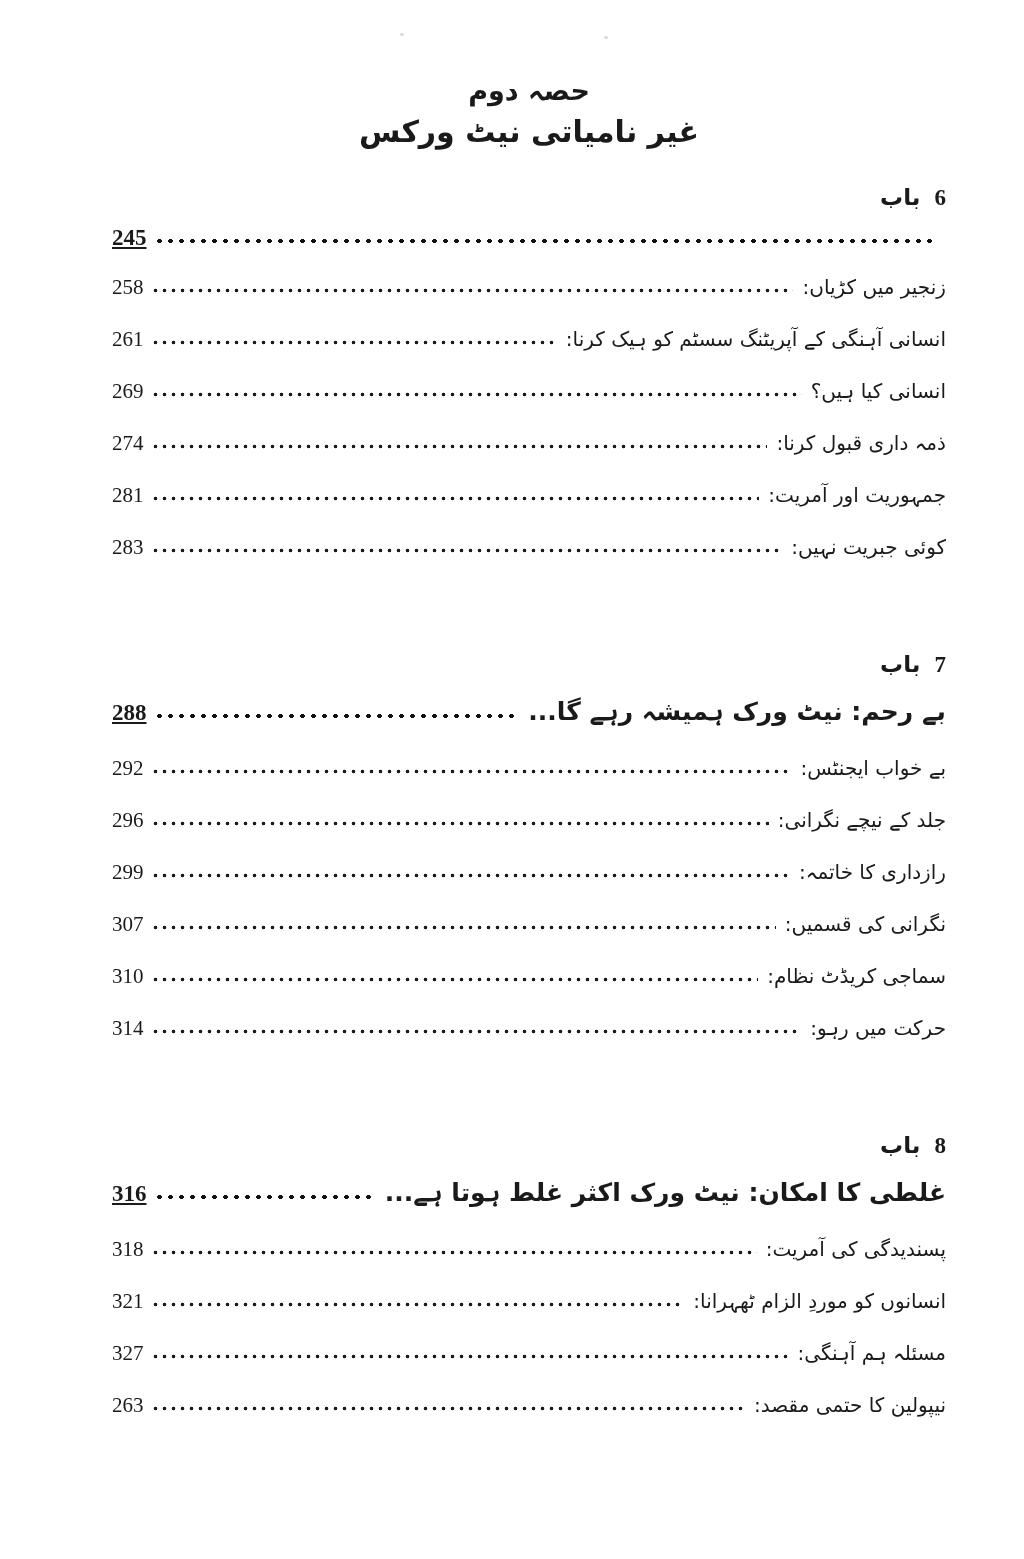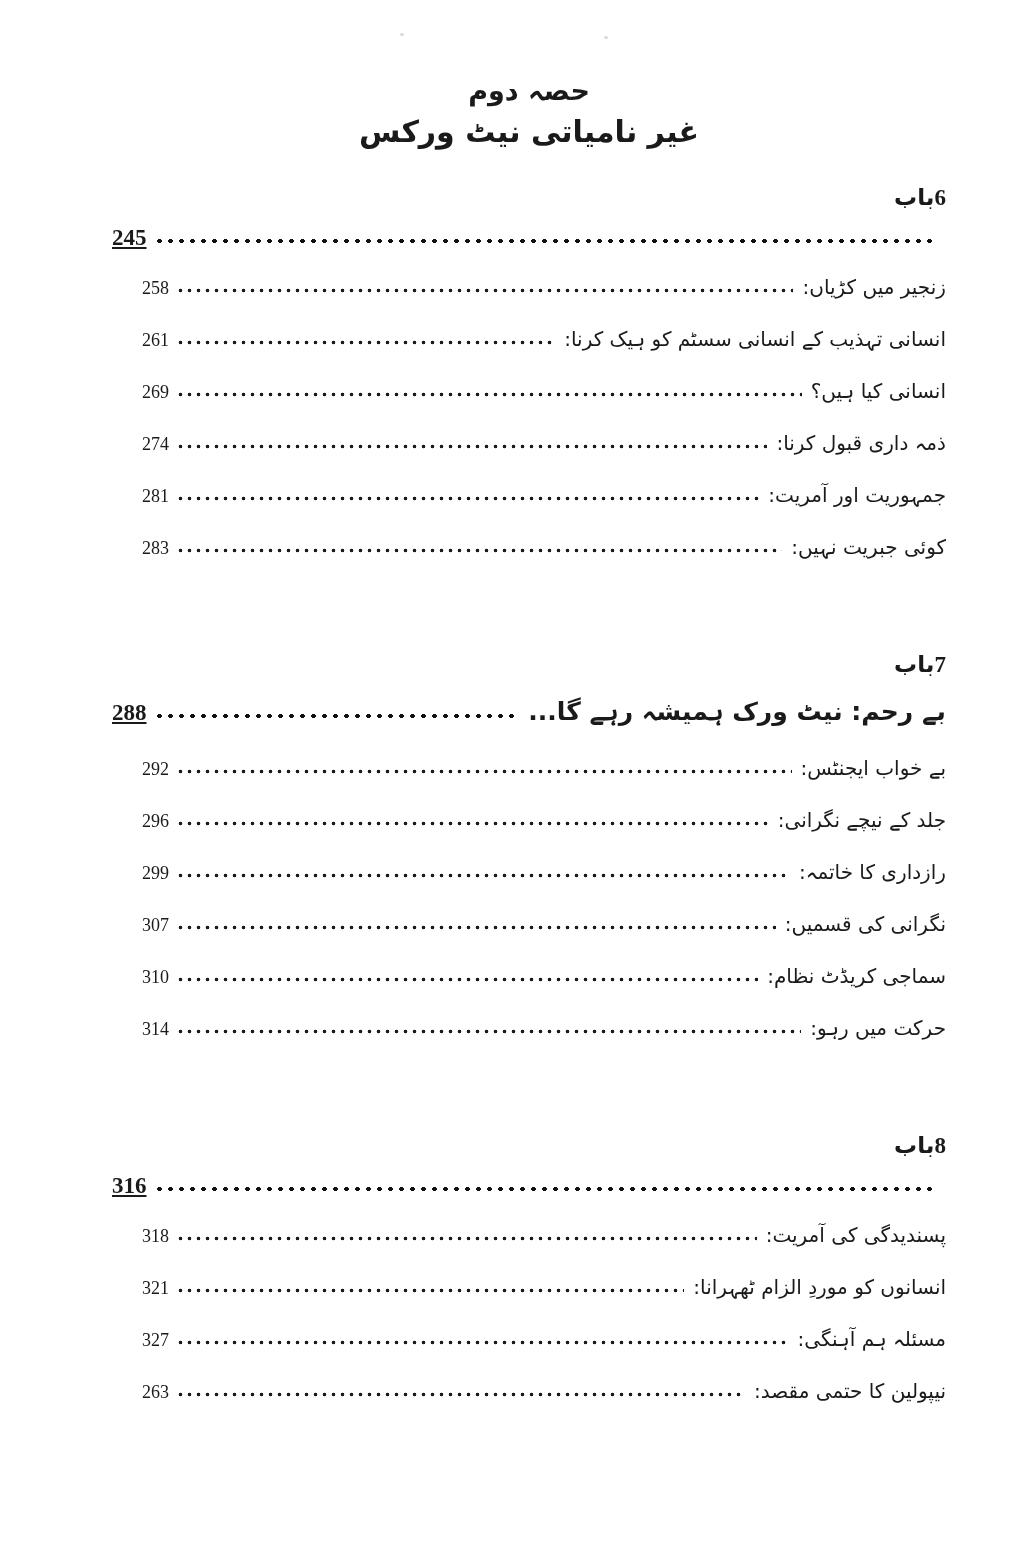--- a/index.html
+++ b/index.html
@@ -35,21 +35,21 @@
     line-height: 1.3; margin-top: 4px;
     direction: rtl;
   }
 
   .chapter { margin-top: 88px; }
   .chapter.first { margin-top: 33px; }
 
   .bab {
     display: flex; direction: ltr;
     justify-content: flex-end; align-items: baseline;
-    gap: 0;
+    gap: 14px;
   }
   .bab-word { font-size: 23px; font-weight: bold; }
   .bab-num {
     font-family: "Liberation Serif", "DejaVu Serif", serif;
     font-size: 23px; font-weight: bold;
   }
 
   .row {
     display: flex; direction: rtl;
     align-items: baseline;
@@ -74,21 +74,21 @@
   .chapter-row .t { font-size: 25px; font-weight: bold; line-height: 1.6; }
   .chapter-row .pg { font-size: 23px; font-weight: bold; text-decoration: underline; }
   .chapter-row .leader {
     height: 6px;
     background-image: radial-gradient(circle, #111 2.1px, transparent 2.5px);
     background-size: 11px 6px;
   }
 
   .entry { margin-top: 21px; }
   .entry .t { font-size: 20px; line-height: 1.55; }
-  .entry .pg { font-size: 18px; margin-left: 30px; }
+  .entry .pg { font-size: 21px; }
 </style>
 </head>
 <body>
 
 <div class="page">
   <div class="speck s1"></div>
   <div class="speck s2"></div>
 
   <div class="part-header">
     <div class="part-title">حصہ دوم</div>
@@ -103,21 +103,21 @@
     <div class="row chapter-row">
       <span class="leader"></span>
       <span class="pg">245</span>
     </div>
     <div class="row entry">
       <span class="t">زنجیر میں کڑیاں:</span>
       <span class="leader"></span>
       <span class="pg">258</span>
     </div>
     <div class="row entry">
-      <span class="t">انسانی تہذیب کے انسانی سسٹم کو ہیک کرنا:</span>
+      <span class="t">انسانی آہنگی کے آپریٹنگ سسٹم کو ہیک کرنا:</span>
       <span class="leader"></span>
       <span class="pg">261</span>
     </div>
     <div class="row entry">
       <span class="t">انسانی کیا ہیں؟</span>
       <span class="leader"></span>
       <span class="pg">269</span>
     </div>
     <div class="row entry">
       <span class="t">ذمہ داری قبول کرنا:</span>
@@ -177,20 +177,21 @@
       <span class="pg">314</span>
     </div>
   </section>
 
   <section class="chapter">
     <div class="bab">
       <span class="bab-word">باب</span>
       <span class="bab-num">8</span>
     </div>
     <div class="row chapter-row">
+      <span class="t">غلطی کا امکان: نیٹ ورک اکثر غلط ہوتا ہے...</span>
       <span class="leader"></span>
       <span class="pg">316</span>
     </div>
     <div class="row entry">
       <span class="t">پسندیدگی کی آمریت:</span>
       <span class="leader"></span>
       <span class="pg">318</span>
     </div>
     <div class="row entry">
       <span class="t">انسانوں کو موردِ الزام ٹھہرانا:</span>

